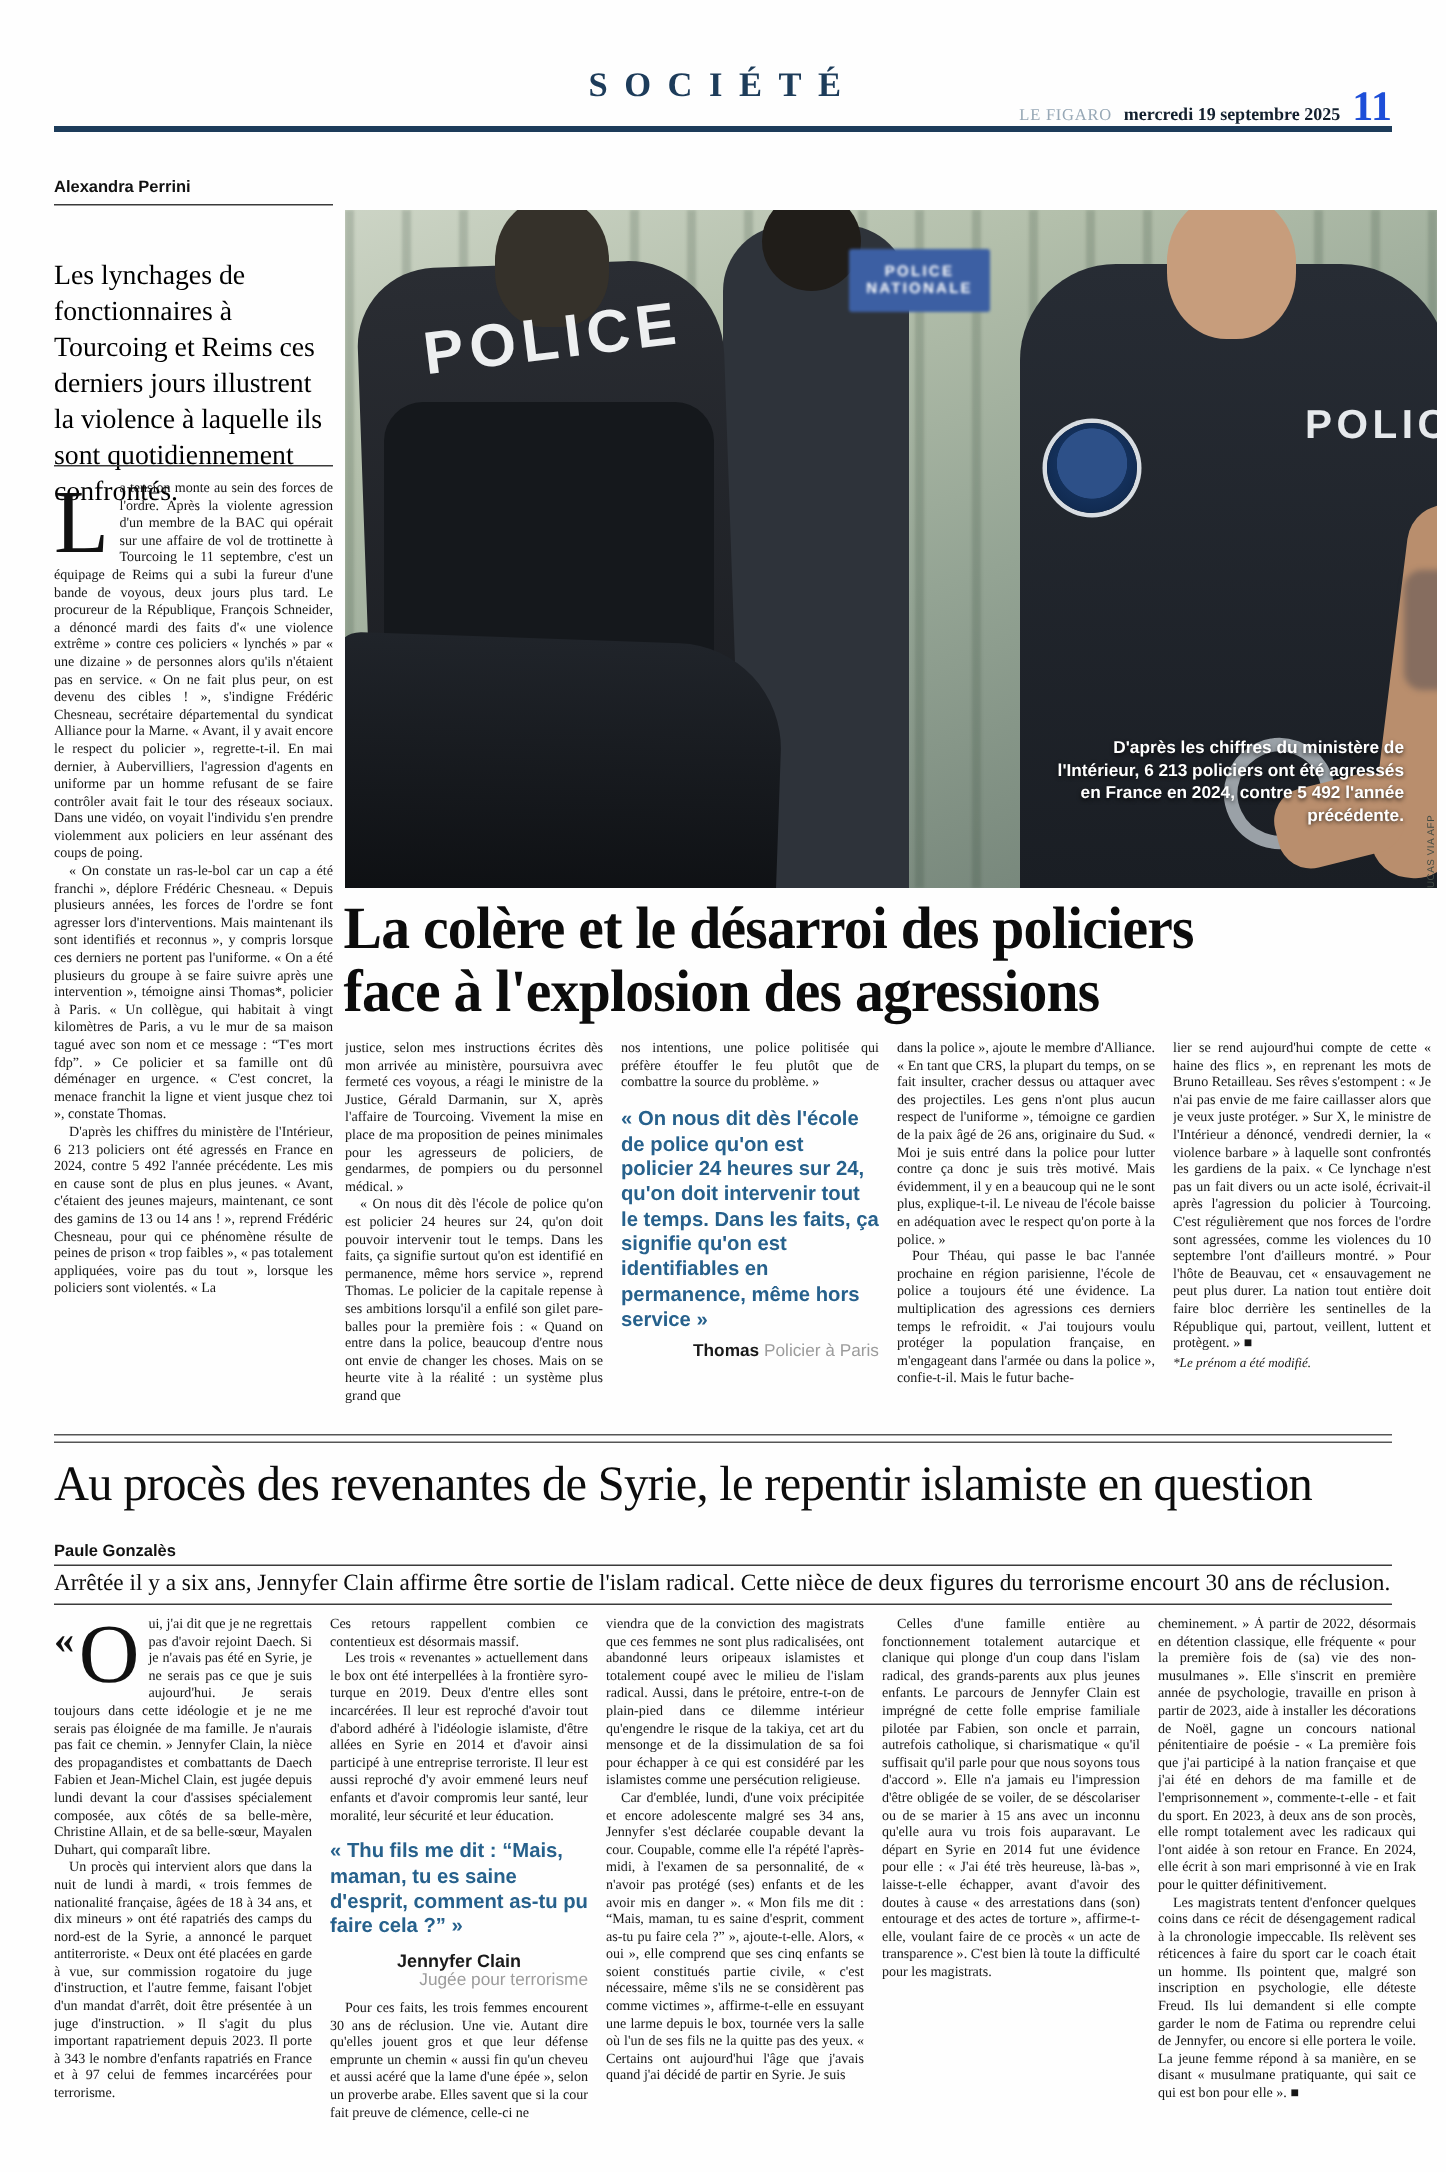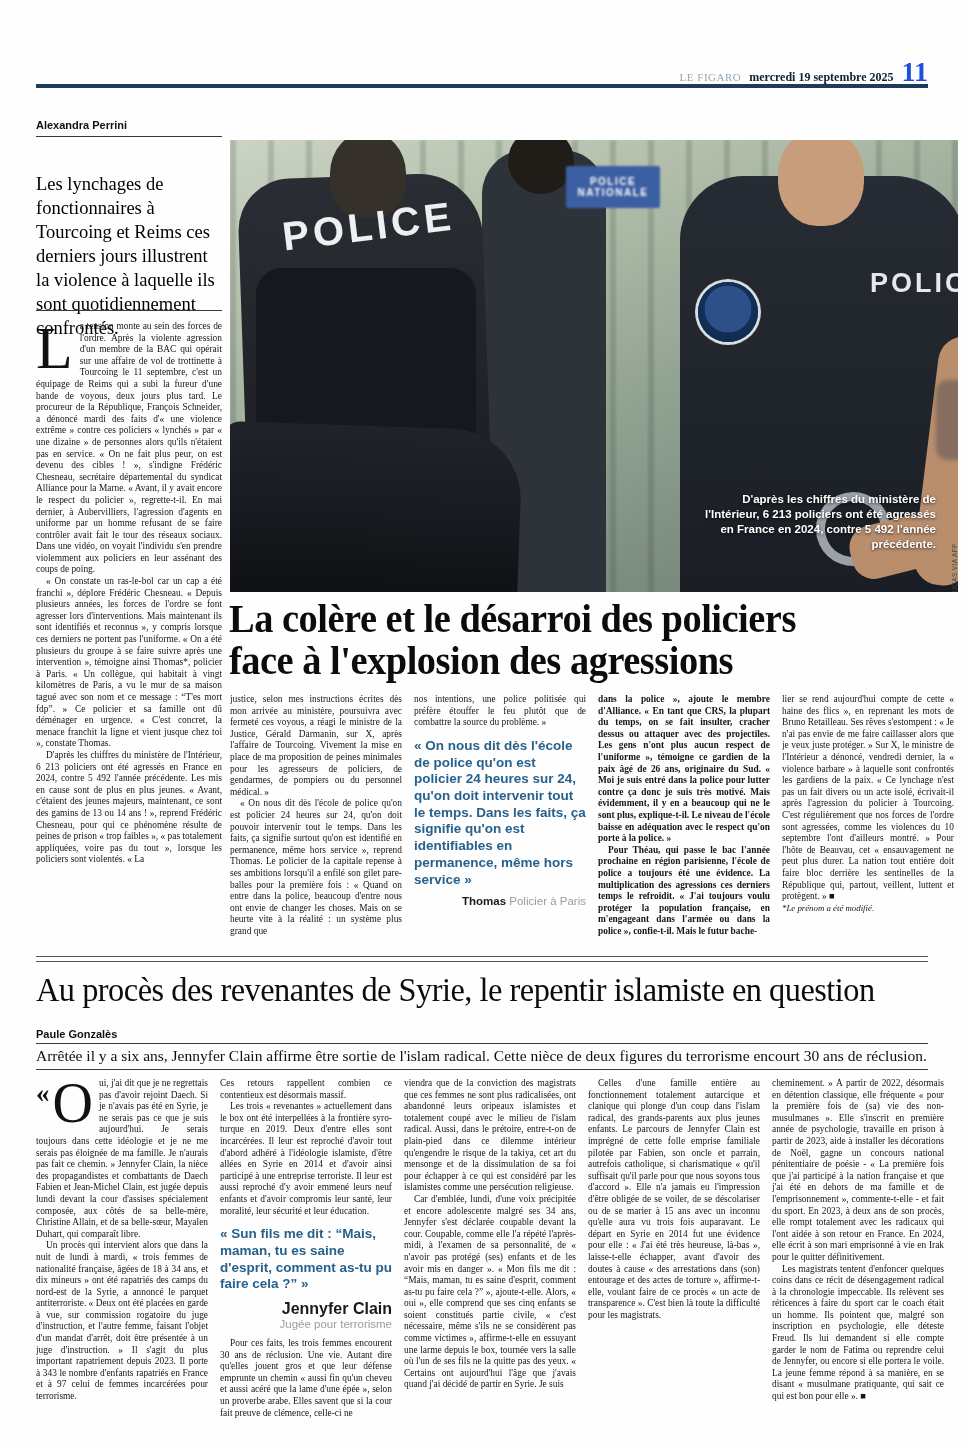--- a/index.html
+++ b/index.html
@@ -86,20 +86,21 @@
   .a2col{position:absolute;top:1078px;width:172px;height:370px;overflow:hidden;}
   .dc-wrap{float:left;display:flex;align-items:flex-start;padding:2px 6px 0 0;}
   .oq2{font:bold 27px/1 "Liberation Serif",serif;margin-right:3px;color:#111;}
   .dropcap-o{font:56px/46px "Liberation Serif",serif;color:#111;}
 </style>
 </head>
 <body>
 
 <div id="page">
 
+  <div class="section-title">SOCIÉTÉ</div>
   <div class="header-meta">
     <span class="masthead">LE FIGARO</span>
     <span class="edition-date">mercredi 19 septembre 2025</span>
     <span class="page-num">11</span>
   </div>
   <div class="header-rule"></div>
 
   <div class="byline" style="top:119px;left:36px;width:186px;">Alexandra Perrini</div>
   <div class="rule" style="top:136px;left:36px;width:186px;"></div>
   <div class="lead">Les lynchages de fonctionnaires à Tourcoing et Reims ces derniers jours illustrent la violence à laquelle ils sont quotidiennement confrontés.</div>
@@ -152,21 +153,21 @@
     <div class="bt">
         <p class="cont">nos intentions, une police politisée qui préfère étouffer le feu plutôt que de combattre la source du problème. »</p>
       </div>
     <div class="pq-block">
       <div class="pull-quote">« On nous dit dès l'école de police qu'on est policier 24 heures sur 24, qu'on doit intervenir tout le temps. Dans les faits, ça signifie qu'on est identifiables en permanence, même hors service »</div>
       <div class="pq-attr">
         <span class="pq-author">Thomas</span><span class="pq-role"> Policier à Paris</span>
       </div>
     </div>
   </div>
-  <div class="mcol bt" style="left:598px;font-weight:bold;">
+  <div class="mcol bt" style="left:598px;">
     <div>
         <p class="cont">dans la police », ajoute le membre d'Alliance. « En tant que CRS, la plupart du temps, on se fait insulter, cracher dessus ou attaquer avec des projectiles. Les gens n'ont plus aucun respect de l'uniforme », témoigne ce gardien de la paix âgé de 26 ans, originaire du Sud. « Moi je suis entré dans la police pour lutter contre ça donc je suis très motivé. Mais évidemment, il y en a beaucoup qui ne le sont plus, explique-t-il. Le niveau de l'école baisse en adéquation avec le respect qu'on porte à la police. »</p>
         <p>Pour Théau, qui passe le bac l'année prochaine en région parisienne, l'école de police a toujours été une évidence. La multiplication des agressions ces derniers temps le refroidit. « J'ai toujours voulu protéger la population française, en m'engageant dans l'armée ou dans la police », confie-t-il. Mais le futur bache-</p>
       </div>
   </div>
   <div class="mcol bt" style="left:782px;">
     <div>
         <p class="cont">lier se rend aujourd'hui compte de cette « haine des flics », en reprenant les mots de Bruno Retailleau. Ses rêves s'estompent : « Je n'ai pas envie de me faire caillasser alors que je veux juste protéger. » Sur X, le ministre de l'Intérieur a dénoncé, vendredi dernier, la « violence barbare » à laquelle sont confrontés les gardiens de la paix. « Ce lynchage n'est pas un fait divers ou un acte isolé, écrivait-il après l'agression du policier à Tourcoing. C'est régulièrement que nos forces de l'ordre sont agressées, comme les violences du 10 septembre l'ont d'ailleurs montré. » Pour l'hôte de Beauvau, cet « ensauvagement ne peut plus durer. La nation tout entière doit faire bloc derrière les sentinelles de la République qui, partout, veillent, luttent et protègent. » ■</p>
         <p class="footnote">*Le prénom a été modifié.</p>
       </div>
@@ -188,23 +189,23 @@
     <div>
         <p>Un procès qui intervient alors que dans la nuit de lundi à mardi, « trois femmes de nationalité française, âgées de 18 à 34 ans, et dix mineurs » ont été rapatriés des camps du nord-est de la Syrie, a annoncé le parquet antiterroriste. « Deux ont été placées en garde à vue, sur commission rogatoire du juge d'instruction, et l'autre femme, faisant l'objet d'un mandat d'arrêt, doit être présentée à un juge d'instruction. » Il s'agit du plus important rapatriement depuis 2023. Il porte à 343 le nombre d'enfants rapatriés en France et à 97 celui de femmes incarcérées pour terrorisme.</p>
       </div>
   </div>
   <div class="a2col" style="left:220px;">
     <div class="bt">
         <p class="cont">Ces retours rappellent combien ce contentieux est désormais massif.</p>
         <p>Les trois « revenantes » actuellement dans le box ont été interpellées à la frontière syro-turque en 2019. Deux d'entre elles sont incarcérées. Il leur est reproché d'avoir tout d'abord adhéré à l'idéologie islamiste, d'être allées en Syrie en 2014 et d'avoir ainsi participé à une entreprise terroriste. Il leur est aussi reproché d'y avoir emmené leurs neuf enfants et d'avoir compromis leur santé, leur moralité, leur sécurité et leur éducation.</p>
       </div>
     <div class="pq-block">
-      <div class="pull-quote">« Sun fils me dit : “Mais, maman, tu es saine d'esprit, comment as-tu pu faire cela ?” »</div>
+      <div class="pull-quote">« Thu fils me dit : “Mais, maman, tu es saine d'esprit, comment as-tu pu faire cela ?” »</div>
       <div class="pq-attr">
-        <div class="pq-author" style="font-size:16px;">Jennyfer Clain</div>
+        <div class="pq-author" style="font-size:12px;text-align:center;">Jennyfer Clain</div>
         <div class="pq-role">Jugée pour terrorisme</div>
       </div>
     </div>
     <div class="bt" style="margin-top:8px;">
         <p>Pour ces faits, les trois femmes encourent 30 ans de réclusion. Une vie. Autant dire qu'elles jouent gros et que leur défense emprunte un chemin « aussi fin qu'un cheveu et aussi acéré que la lame d'une épée », selon un proverbe arabe. Elles savent que si la cour fait preuve de clémence, celle-ci ne</p>
       </div>
   </div>
   <div class="a2col bt" style="left:404px;">
     <div>
         <p class="cont">viendra que de la conviction des magistrats que ces femmes ne sont plus radicalisées, ont abandonné leurs oripeaux islamistes et totalement coupé avec le milieu de l'islam radical. Aussi, dans le prétoire, entre-t-on de plain-pied dans ce dilemme intérieur qu'engendre le risque de la takiya, cet art du mensonge et de la dissimulation de sa foi pour échapper à ce qui est considéré par les islamistes comme une persécution religieuse.</p>

